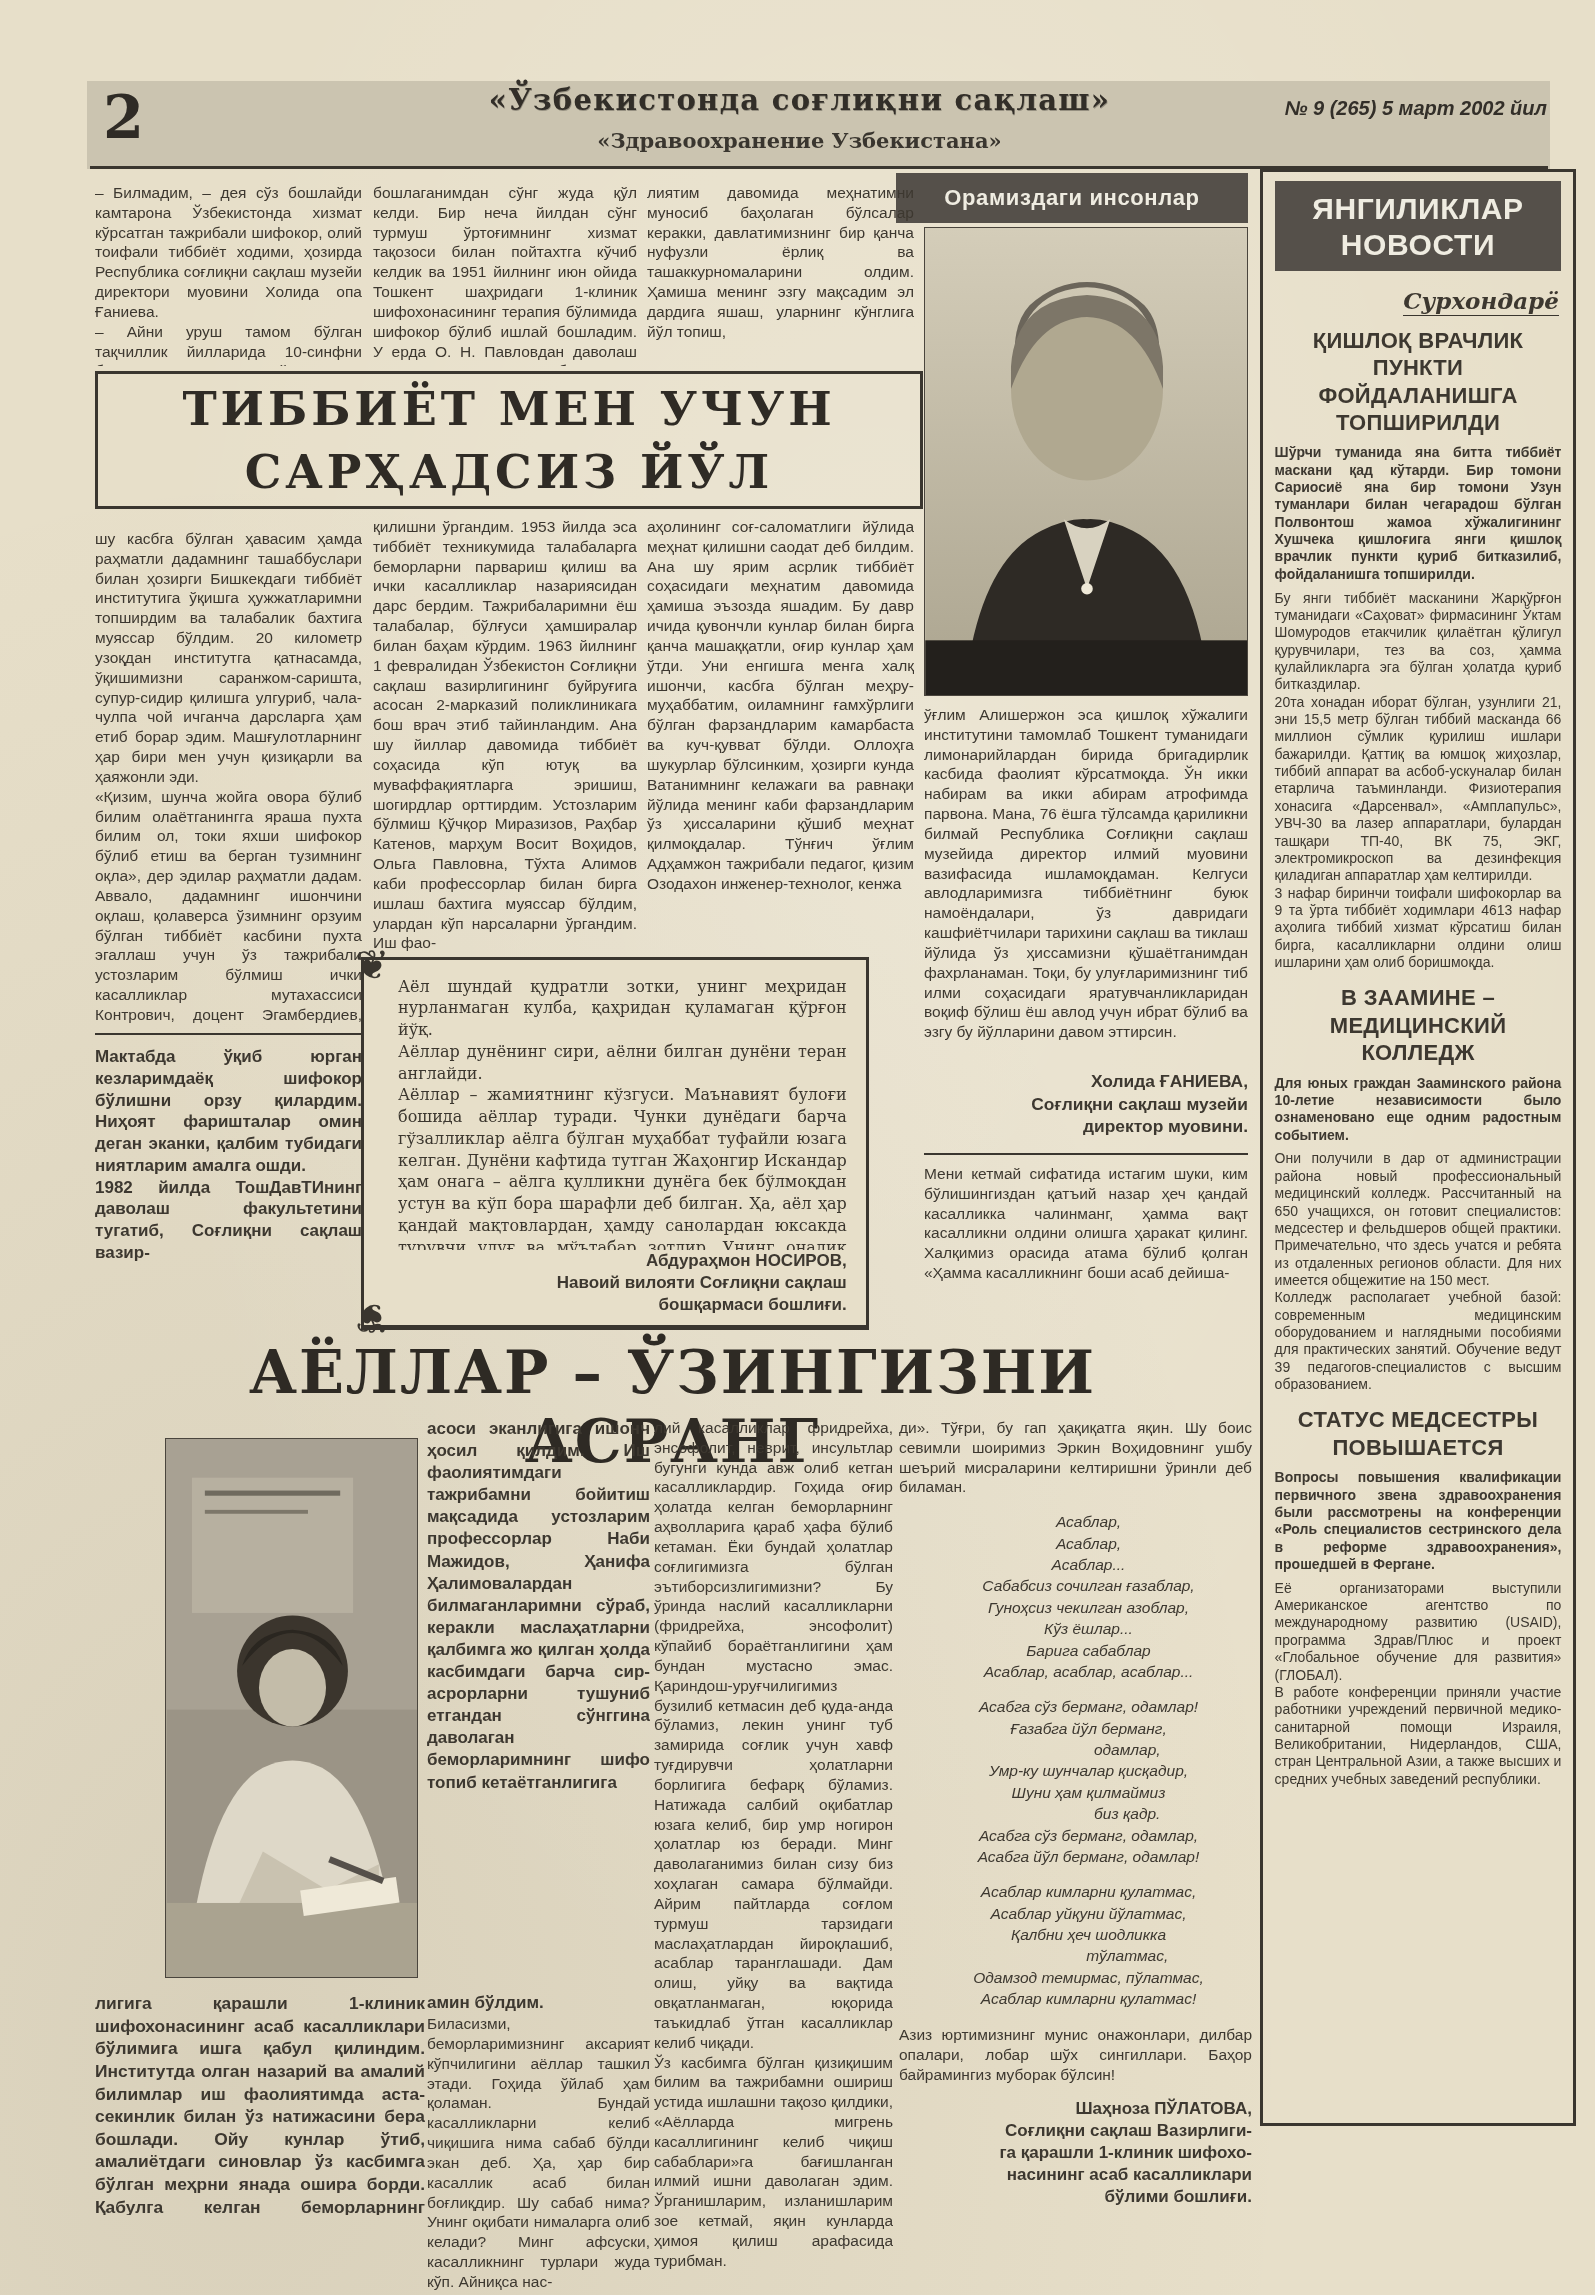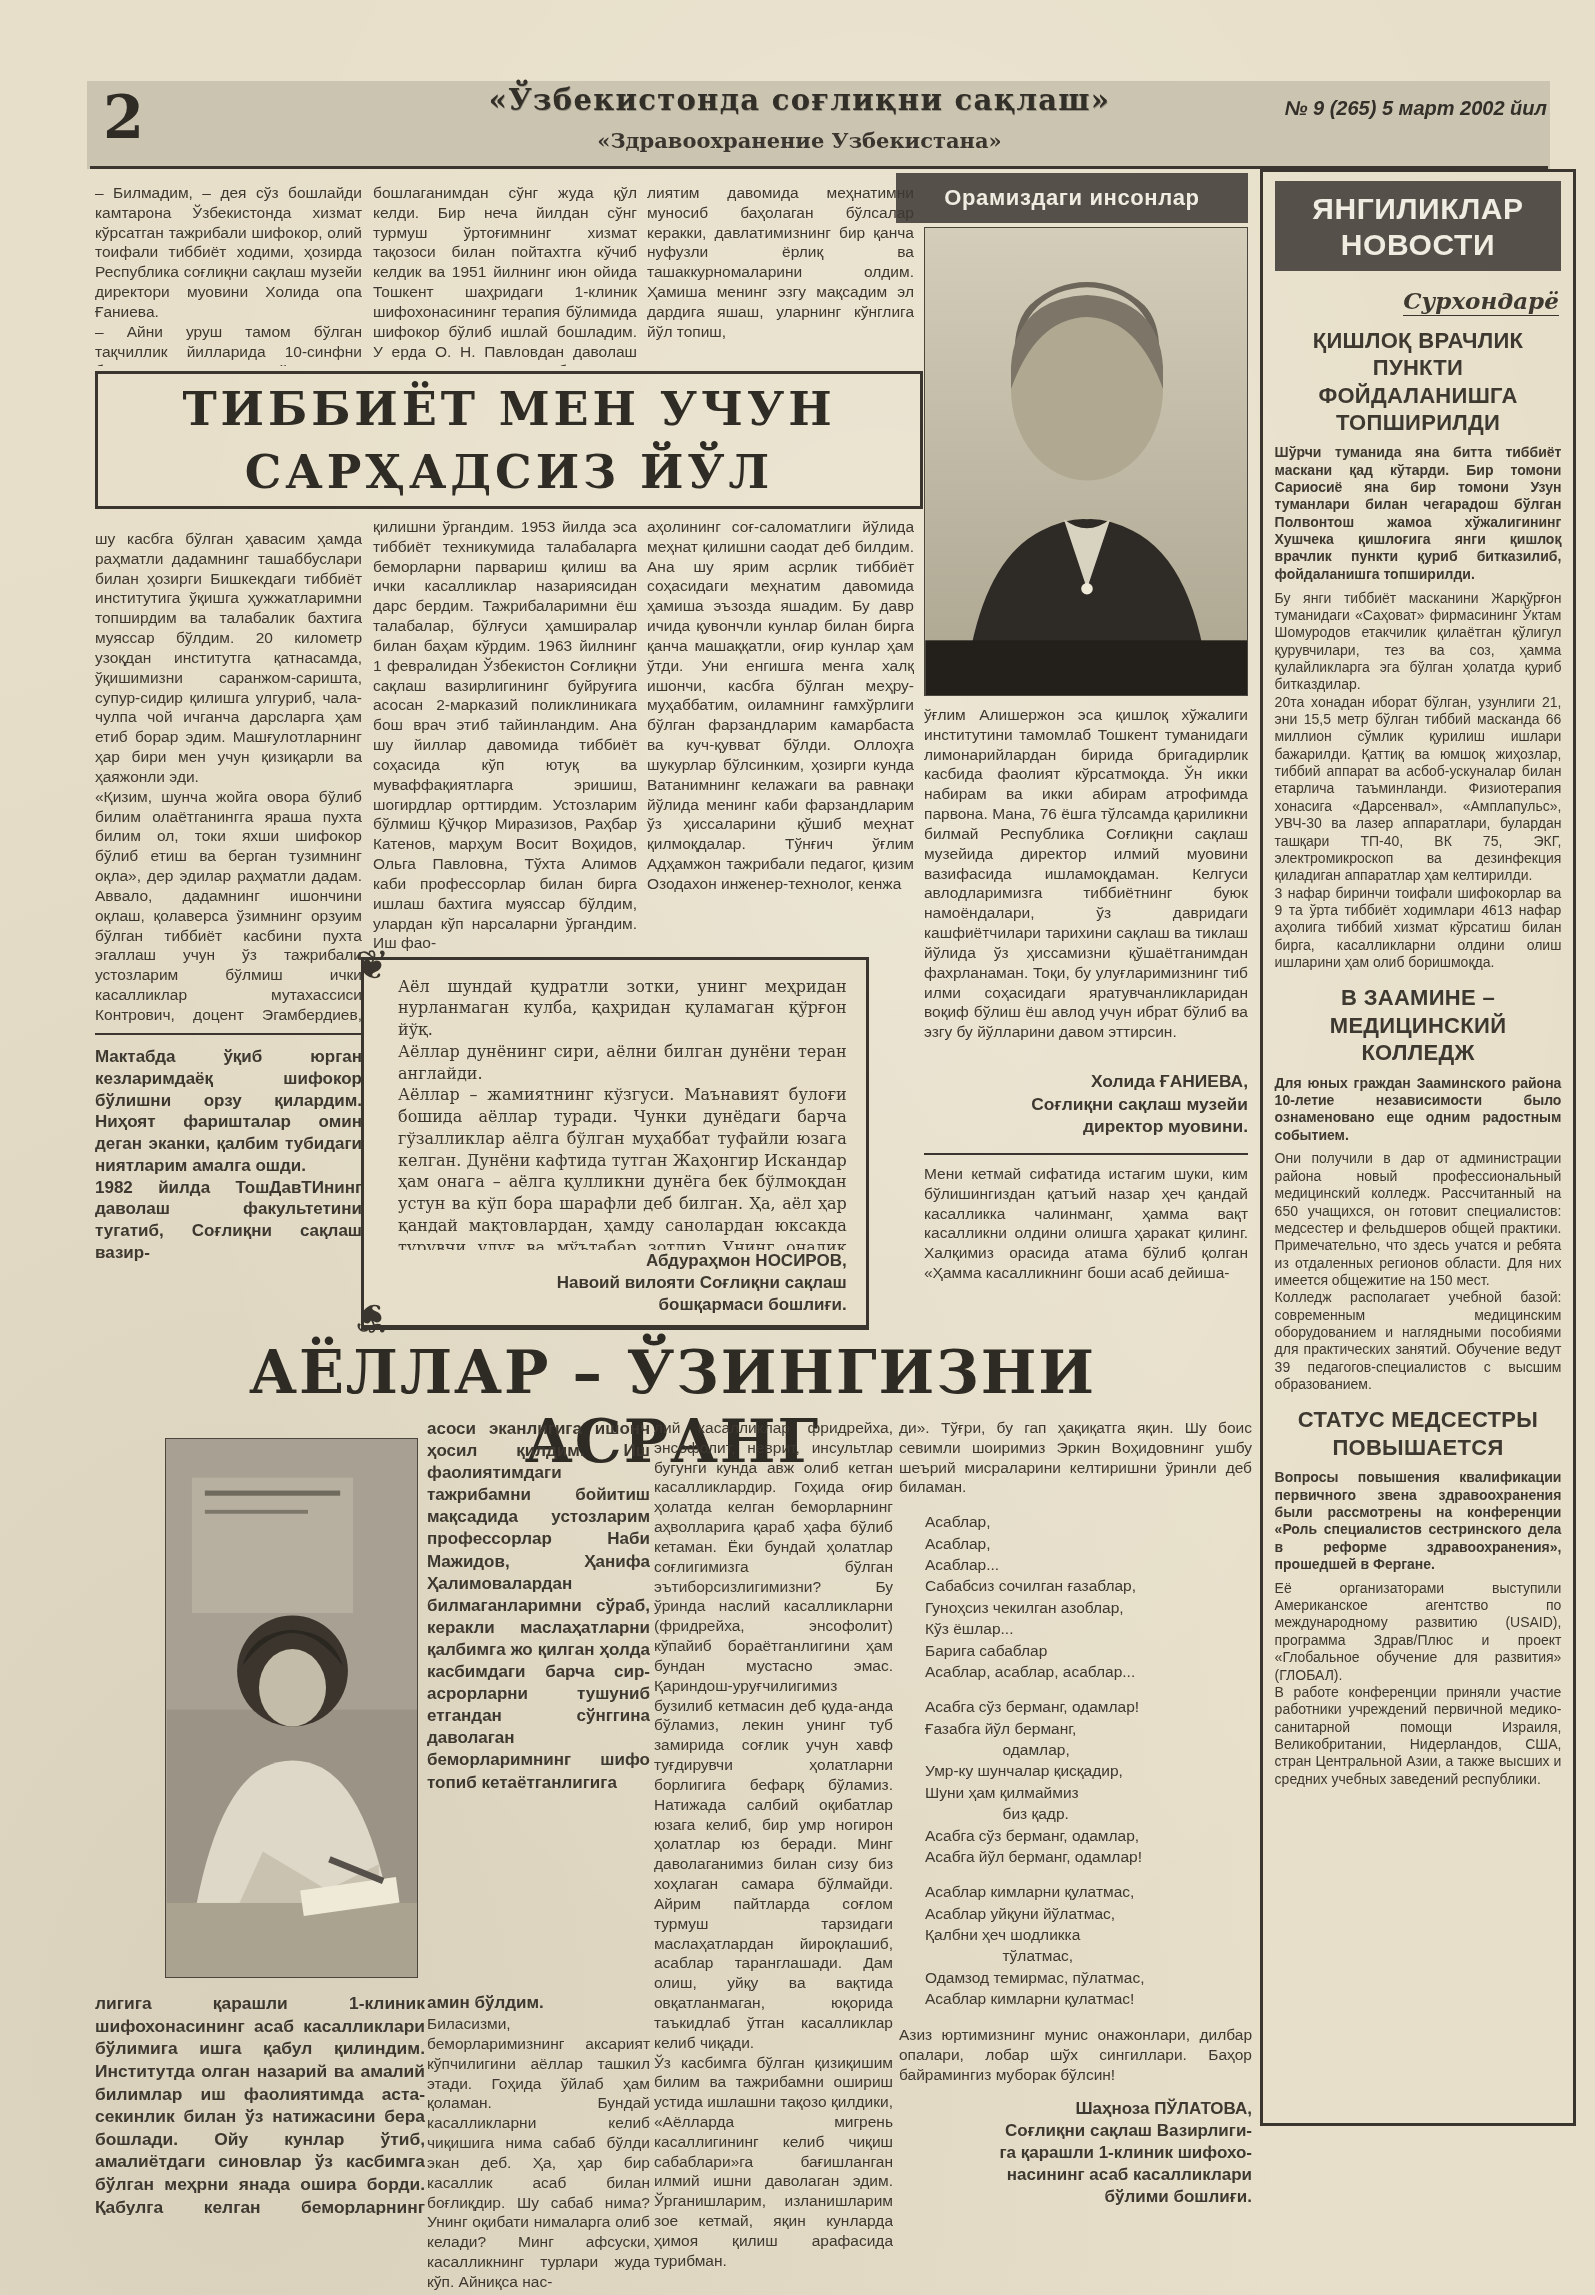--- a/index.html
+++ b/index.html
@@ -27,22 +27,22 @@
         font-size:30px;line-height:1.18;padding:10.3px 0 9px;letter-spacing:0.6px;}
   .news .region{font-family:"DejaVu Serif",serif;font-style:italic;font-weight:700;
         font-size:23px;text-align:right;margin:15.5px 2.6px 3.9px;}
   .news .region span{border-bottom:1.9px solid #3a362f;padding-bottom:1.3px;}
   .news h3{white-space:pre-line;text-align:center;font-size:22px;line-height:1.25;
         margin:13px 0 7.7px;letter-spacing:0.3px;}
   .news p{font-size:14px;line-height:1.24;text-align:justify;margin:0 0 6.4px;
         white-space:pre-line;}
   .photoframe{position:absolute;border:1.9px solid #4a453d;box-sizing:border-box;overflow:hidden;}
   .orn{position:absolute;font-size:41px;color:#3a362f;line-height:1;}
-  .poem{white-space:pre-line;font-size:15.5px;line-height:1.38;
-        margin:14px 0 0 26px;text-align:left;}
+  .poem{font-style:italic;white-space:pre-line;font-size:15.5px;line-height:1.38;
+        margin:14px 0 0 26px;text-align:center;}
 </style>
 </head>
 <body>
 
 <div class="page">
 
   <div class="band" style="left:87px;top:81px;width:1463px;height:88px;"></div>
   <div class="abs serif" style="left:103px;top:83px;font-size:59px;font-weight:700;color:#2f2b25;">2</div>
   <div class="abs serif" style="left:400px;top:83px;width:799px;text-align:center;font-size:29px;font-weight:700;letter-spacing:1.3px;color:#322e28;text-shadow:0.6px 0.6px 0 rgba(50,46,40,.35);">«Ўзбекистонда соғлиқни сақлаш»</div>
   <div class="abs serif" style="left:400px;top:128px;width:799px;text-align:center;font-size:21px;font-weight:700;color:#3a362f;">«Здравоохранение Узбекистана»</div>

